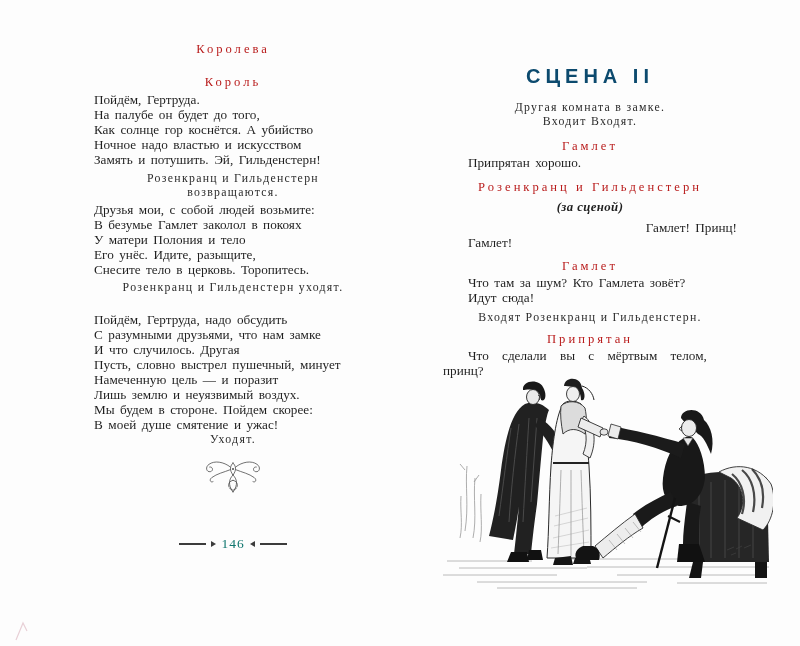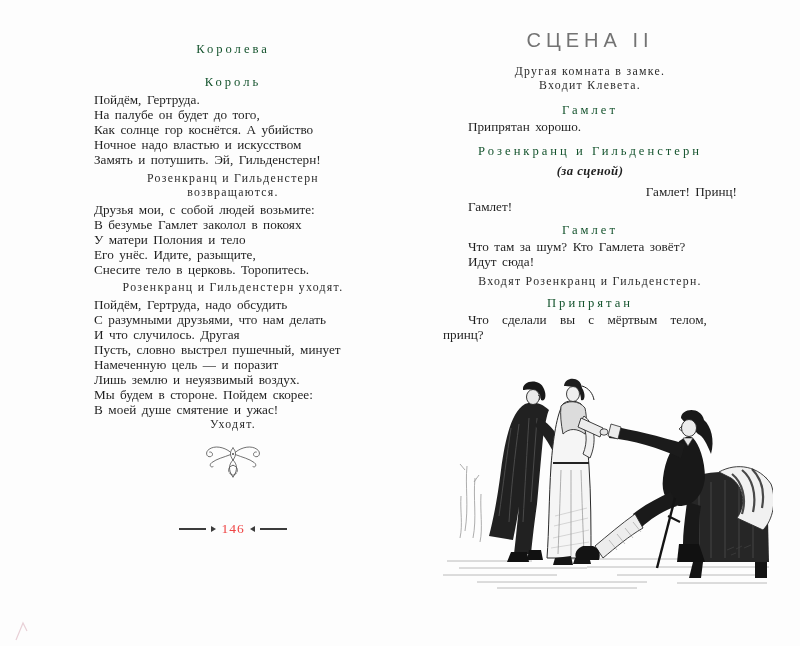--- a/index.html
+++ b/index.html
@@ -14,21 +14,21 @@
   }
   .page { position: absolute; top: 0; }
   .page-left  { left: 94px;  width: 278px; }
   .page-right { left: 443px; width: 294px; }
 
   .speaker {
     text-align: center;
     font-size: 12.6px;
     line-height: 15px;
     letter-spacing: 3px;
-    color: #14532d;
+    color: #b91c1c;
   }
   .verse { font-size: 13.2px; line-height: 15px; word-spacing: 2.2px; }
   .vline { white-space: nowrap; }
   .stage {
     text-align: center;
     font-size: 11.8px;
     line-height: 14px;
     letter-spacing: 1.3px;
     color: #2b2b2b;
   }
@@ -41,42 +41,42 @@
   }
 
   
   .pl-h1 { margin-top: 42px; }
   .pl-v1 { margin-top: 2px; }
   .pl-h2 { margin-top: 18px; }
   .pl-v2 { margin-top: 2px; }
   .pl-s1 { margin-top: 4px; }
   .pl-v3 { margin-top: 3px; }
   .pl-s2 { margin-top: 3px; }
-  .pl-v4 { margin-top: 3px; }
+  .pl-v4 { margin-top: 18px; }
   .pl-s3 { margin-top: 0; text-align: center; }
   .ornament { margin-top: 12px; text-align: center; }
   .pagefoot {
     margin-top: 36px;
     display: flex; align-items: center; justify-content: center; gap: 5px;
-    font-size: 13.5px; letter-spacing: 1px; color: #ef4444;
+    font-size: 13.5px; letter-spacing: 1px; color: #0f766e;
   }
   .dash { width: 27px; height: 1.4px; background: #3c3c3c; }
   .tri { width: 0; height: 0; border-top: 3.5px solid transparent; border-bottom: 3.5px solid transparent; }
   .tri-r { border-left: 5.5px solid #3c3c3c; }
   .tri-l { border-right: 5.5px solid #3c3c3c; }
 
   
   .pr-title {
-    margin-top: 28px;
+    margin-top: 64px;
     font-family: "Liberation Sans", sans-serif;
     font-size: 20px; line-height: 24px;
     letter-spacing: 5px;
     text-align: center;
-    color: #737373;
-    font-weight: 400;
+    color: #0c4a6e;
+    font-weight: 700;
   }
   .pr-s1 { margin-top: 12px; }
   .pr-h1 { margin-top: 11px; }
   .pr-l1 { margin-top: 1px; }
   .pr-h2 { margin-top: 10px; }
   .pr-it { margin-top: 5px; font-weight: bold; }
   .pr-call1 { margin-top: 5px; padding-left: 157px; text-align: right; }
   .pr-call2 { padding-left: 25px; }
   .pr-h3 { margin-top: 9px; }
   .pr-l2 { margin-top: 1px; }
@@ -121,21 +121,21 @@
       <div class="vline">В безумье Гамлет заколол в покоях</div>
       <div class="vline">У матери Полония и тело</div>
       <div class="vline">Его унёс. Идите, разыщите,</div>
       <div class="vline">Снесите тело в церковь. Торопитесь.</div>
     </div>
 
     <div class="stage pl-s2">Розенкранц и Гильденстерн уходят.</div>
 
     <div class="verse pl-v4">
       <div class="vline">Пойдём, Гертруда, надо обсудить</div>
-      <div class="vline">С разумными друзьями, что нам делать</div>
+      <div class="vline">С разумными друзьями, что нам замке</div>
       <div class="vline">И что случилось. Другая</div>
       <div class="vline">Пусть, словно выстрел пушечный, минует</div>
       <div class="vline">Намеченную цель — и поразит</div>
       <div class="vline">Лишь землю и неуязвимый воздух.</div>
       <div class="vline">Мы будем в стороне. Пойдем скорее:</div>
       <div class="vline">В моей душе смятение и ужас!</div>
     </div>
 
     <div class="stage pl-s3">Уходят.</div>
 
@@ -162,21 +162,21 @@
       <span class="dash"></span>
     </div>
   </div>
 
   <div class="page page-right">
 
     <div class="pr-title">СЦЕНА II</div>
 
     <div class="stage pr-s1">
       <div>Другая комната в замке.</div>
-      <div>Входит Клевета.</div>
+      <div>Входит Входят.</div>
     </div>
 
     <div class="speaker pr-h1">Гамлет</div>
     <div class="verse pr-l1 indent">
       <div class="vline">Припрятан хорошо.</div>
     </div>
 
     <div class="speaker pr-h2">Розенкранц и Гильденстерн</div>
     <div class="stage-italic pr-it">(за сценой)</div>
     <div class="verse">

